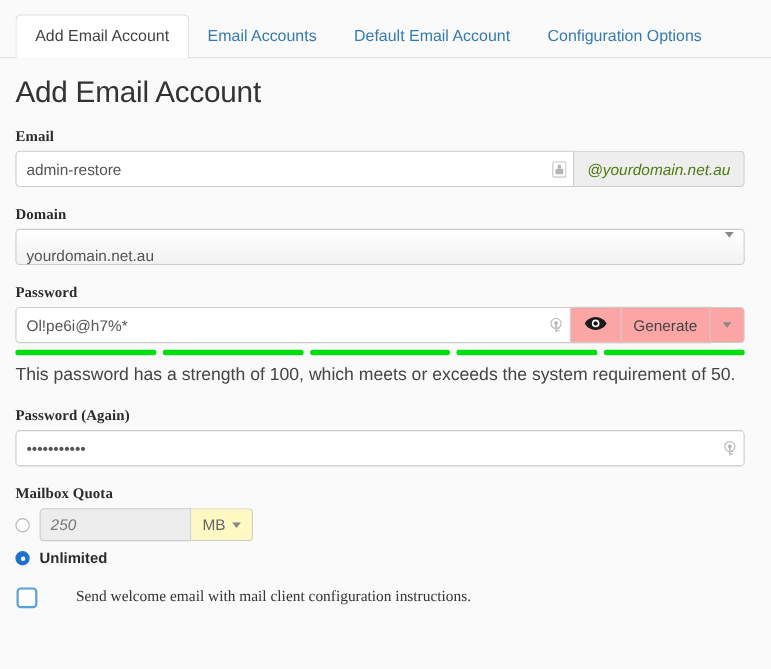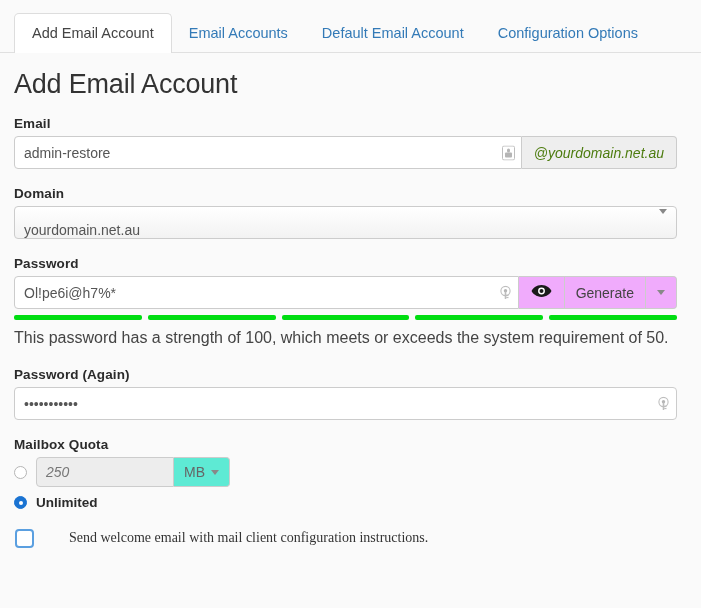--- a/index.html
+++ b/index.html
@@ -59,20 +59,21 @@
     color: #333;
     margin: 0 0 16px 0;
     letter-spacing: -0.2px;
   }
   .field-label {
     font-size: 13.5px;
     font-weight: bold;
     color: #2b2b2b;
     margin-bottom: 5px;
     letter-spacing: 0.1px;
+    font-family: Liberation Serif, serif;
   }
   .form-group { margin-bottom: 17px; }
 
   
   .input-group {
     display: flex;
     align-items: stretch;
     width: 663px;
   }
   .txt {
@@ -144,21 +145,21 @@
     top: 50%;
     transform: translateY(-50%);
     pointer-events: none;
   }
 
   
   .btn-addon {
     display: flex;
     align-items: center;
     justify-content: center;
-    background: #f0abfc;
+    background: #fca5a5;
     border: 1px solid #cccccc;
     border-left: none;
     font-size: 14px;
     color: #444;
     cursor: pointer;
     padding: 0 11px;
     white-space: nowrap;
   }
   .btn-eye { padding: 0 12px; }
   .btn-caret { padding: 0 11px; border-radius: 0 4px 4px 0; }
@@ -226,21 +227,21 @@
   }
   .unit-btn {
     height: 30px;
     box-sizing: border-box;
     display: flex;
     align-items: center;
     gap: 6px;
     border: 1px solid #cccccc;
     border-left: none;
     border-radius: 0 4px 4px 0;
-    background: #5eead4;
+    background: #fef9c3;
     color: #666;
     font-size: 14px;
     padding: 0 10px;
     cursor: pointer;
   }
   .unlimited-row {
     display: flex;
     align-items: center;
     margin-top: 8px;
   }

